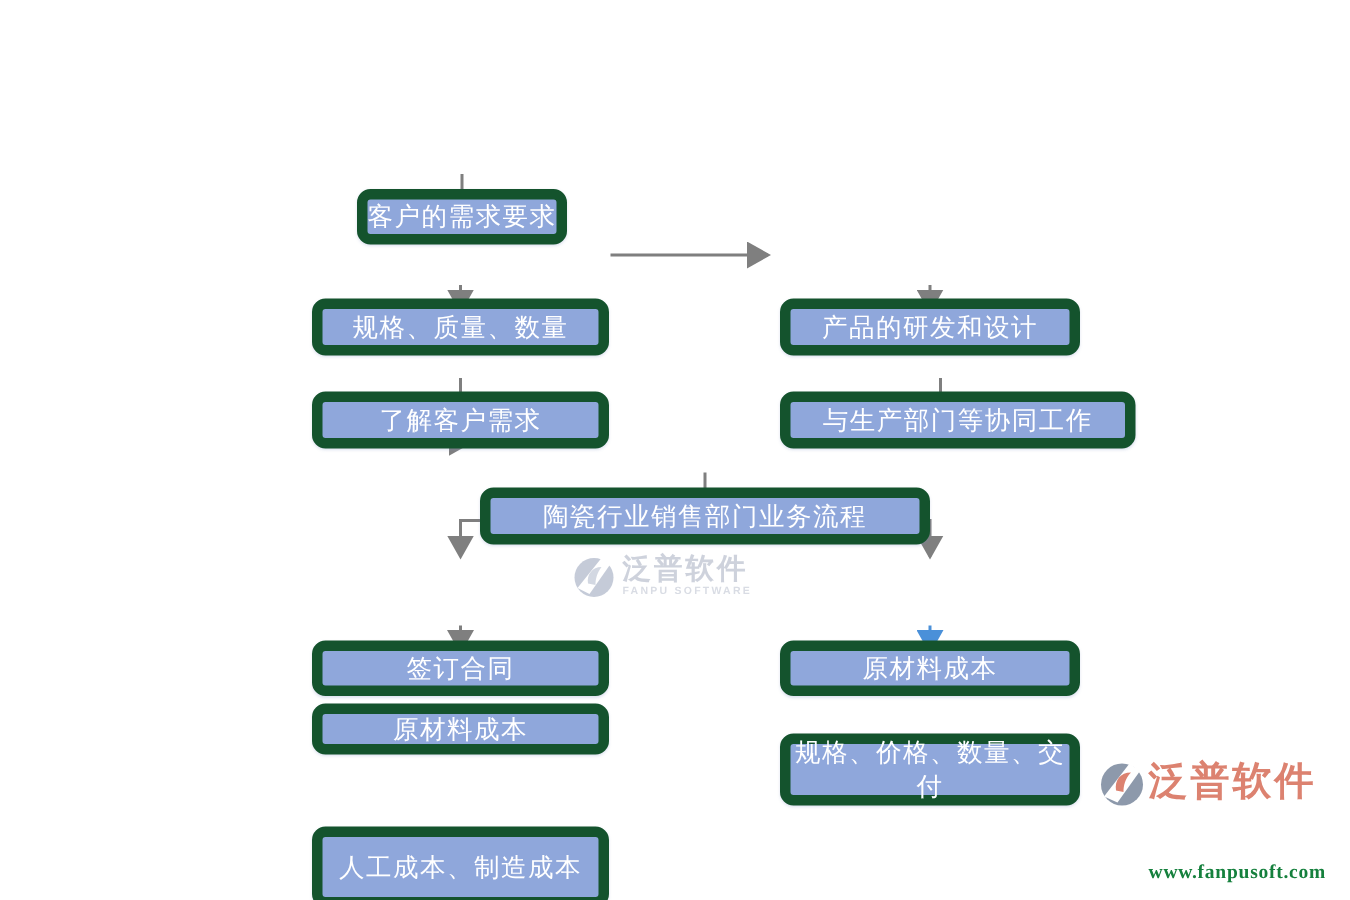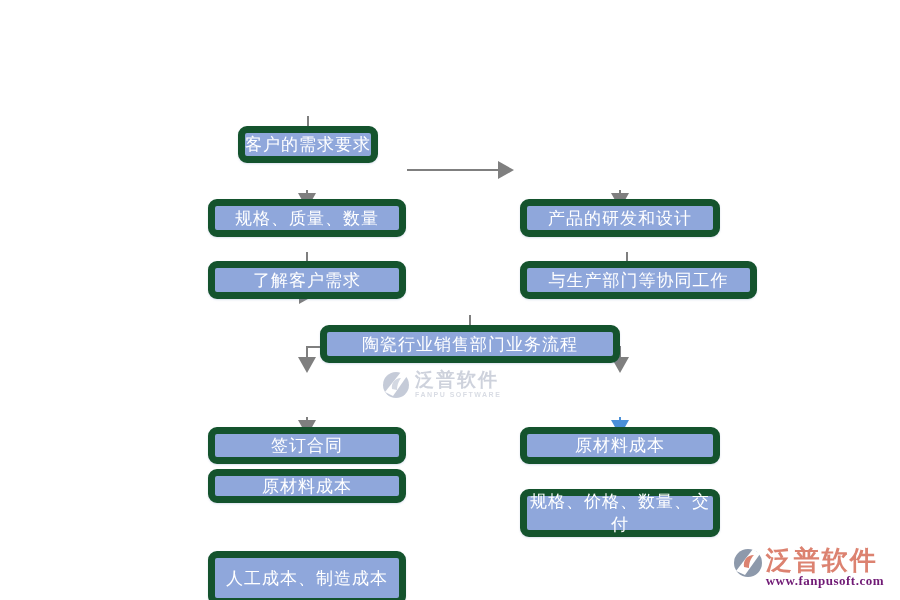--- a/index.html
+++ b/index.html
@@ -66,26 +66,27 @@
   }
   .footer-logo .fl-text { margin-left: 2px; }
   .fl-cn {
     color: #dc8270;
     font-size: 26px;
     font-weight: bold;
     letter-spacing: 2px;
     line-height: 27px;
   }
   .fl-url {
-    color: #701a75;
+    color: #15803d;
     font-size: 13px;
     font-weight: bold;
     letter-spacing: 0.5px;
     line-height: 14px;
     text-align: center;
+    margin-top: 40px;
   }
 </style>
 </head>
 <body>
 
 <div class="stage">
 
   <svg class="connectors" viewBox="0 0 900 600" xmlns="http://www.w3.org/2000/svg">
     <defs>
       <marker id="arrow-gray" markerWidth="9" markerHeight="9" refX="7" refY="4.5" orient="auto">

